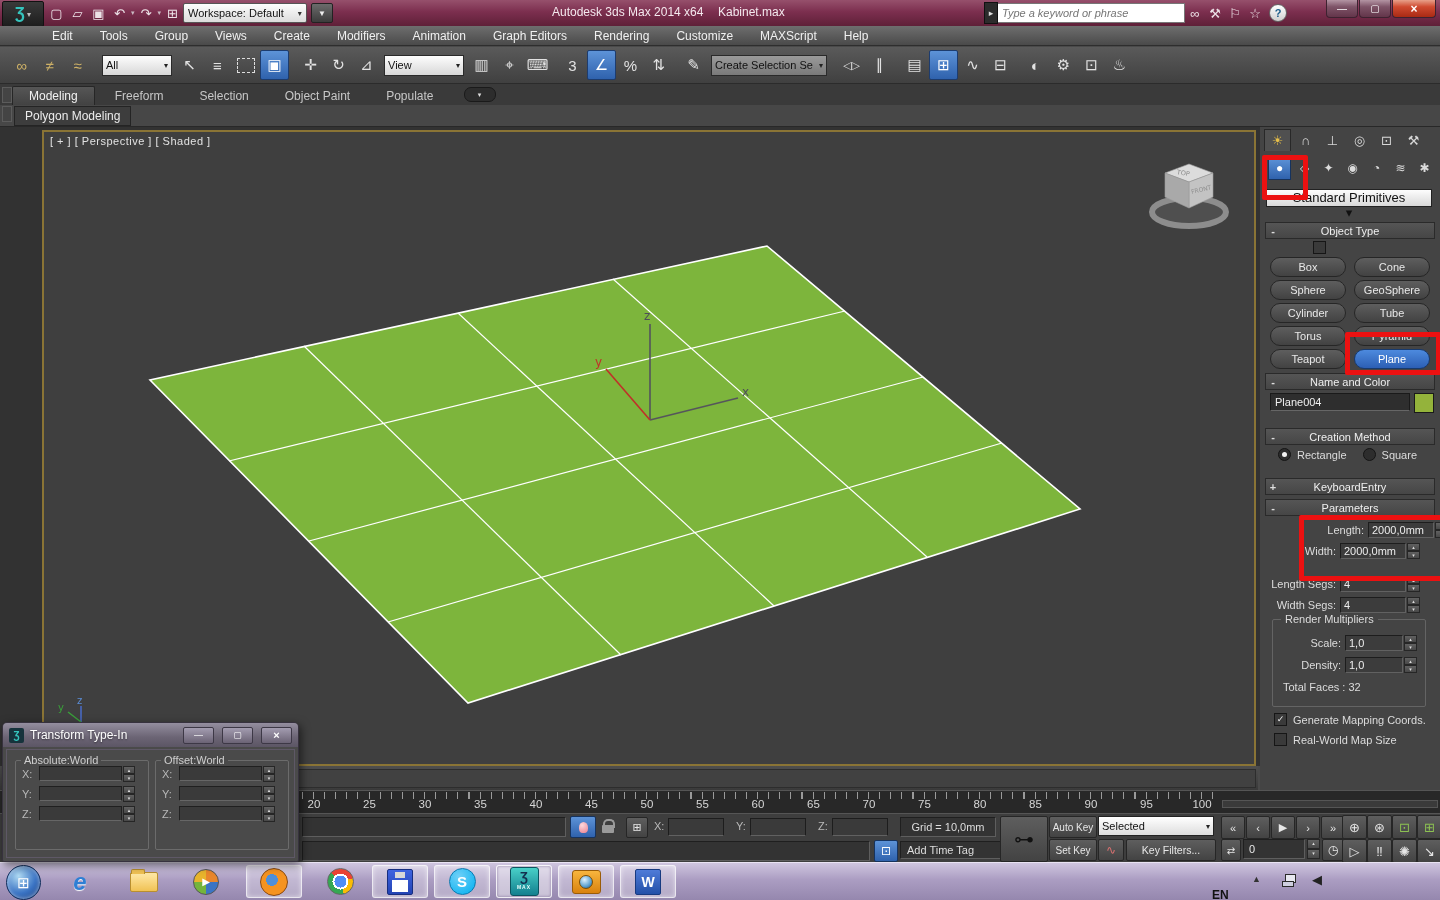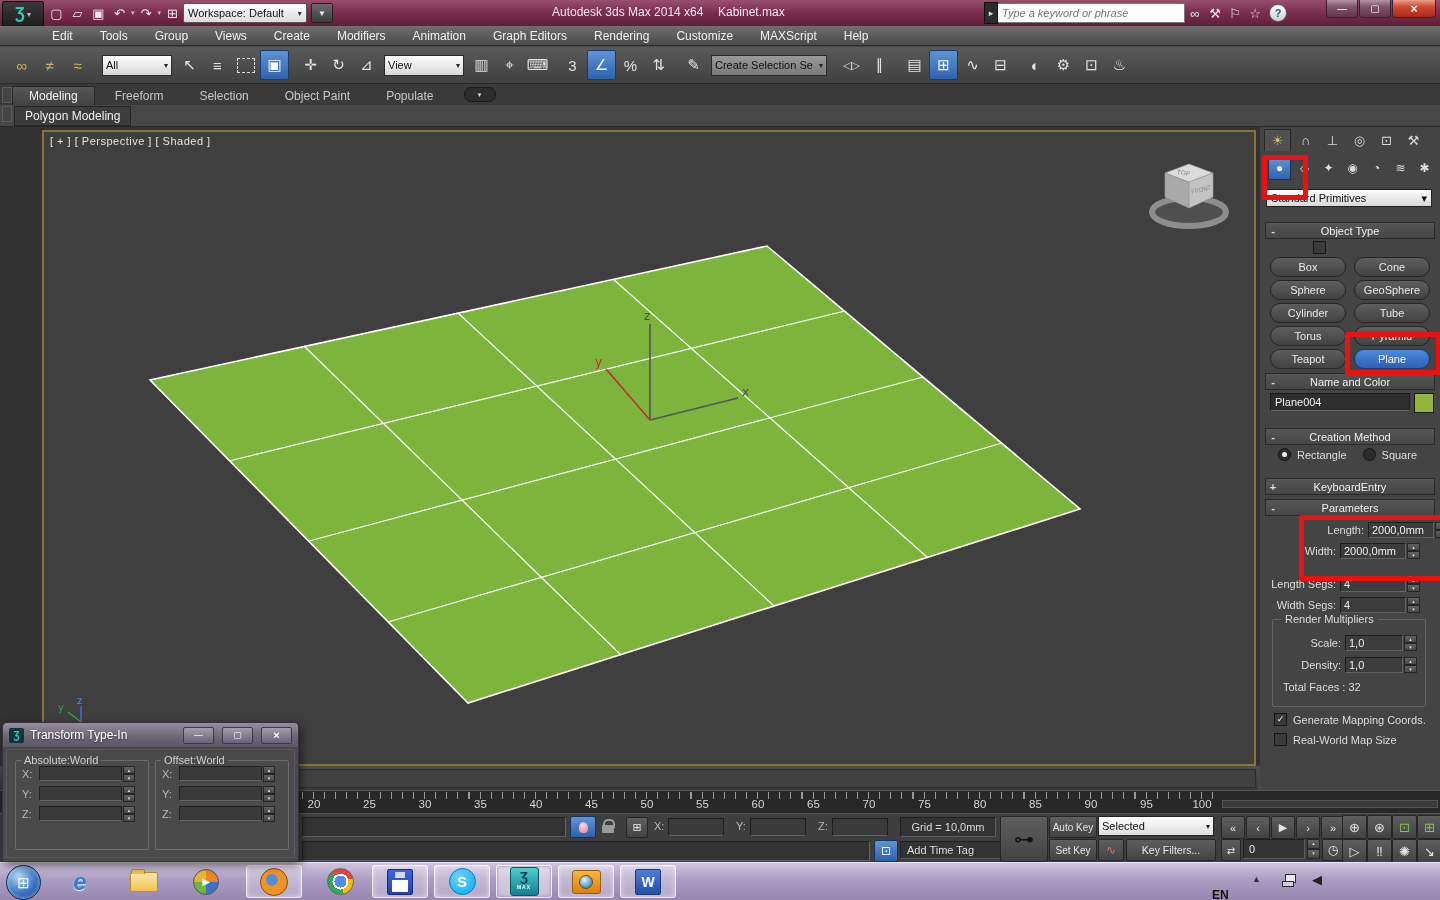--- a/index.html
+++ b/index.html
@@ -86,21 +86,21 @@
   .cp-tabs{left:4px;top:0;height:24px;display:flex;gap:2px;align-items:flex-end;}
   .cp-tab{width:25px;height:21px;display:flex;align-items:center;justify-content:center;
     color:#d8d8d8;font-size:13px;}
   .cp-tab.active{background:#505050;border:1px solid #282828;border-bottom:none;color:#e8c04a;}
   .cp-cats{left:8px;top:26px;height:30px;display:flex;gap:3px;align-items:center;}
   .cp-cat{width:21px;height:21px;display:flex;align-items:center;justify-content:center;
     color:#dcdcdc;font-size:12px;}
   .cp-cat.active{background:linear-gradient(#5d93d8,#2f62ad);border:1px solid #16335e;color:#fff;}
   .cp-dd{left:6px;top:62px;width:166px;height:18px;background:linear-gradient(#fdfdfd,#d8d8d8);
     border:1px solid #222;display:flex;align-items:center;justify-content:space-between;
-    color:#111;font-size:11px;padding:0 4px;box-sizing:border-box;}
+    color:#111;font-size:13px;padding:0 4px;box-sizing:border-box;flex-direction:column;}
   .rollout{left:5px;width:168px;height:15px;background:linear-gradient(#555,#464646);
     border:1px solid #2a2a2a;display:flex;align-items:center;color:#efefef;font-size:11px;}
   .rollout .pm{width:14px;text-align:center;color:#ddd;font-weight:bold;}
   .rollout .rt{flex:1;text-align:center;margin-right:14px;}
   .chkrow{display:flex;align-items:center;gap:6px;}
   .chk{width:11px;height:11px;background:#3a3a3a;border:1px solid #161616;color:#f2f2f2;
     font-size:9px;line-height:10px;text-align:center;}
   .chk.off{color:transparent;}
   .lbl{color:#dcdcdc;font-size:11px;}
   .ot-grid{left:10px;top:130px;width:160px;display:grid;grid-template-columns:1fr 1fr;

